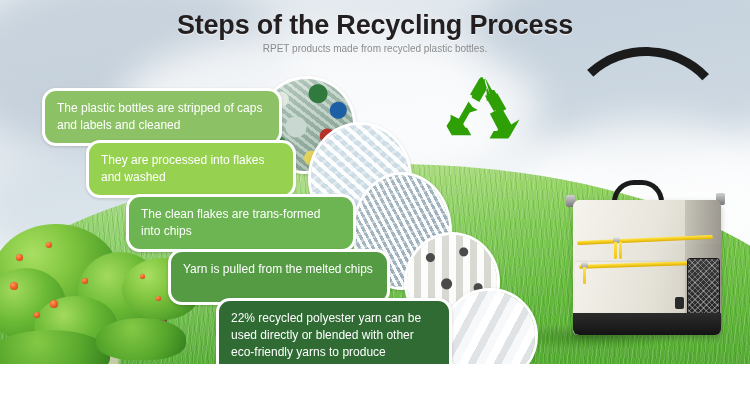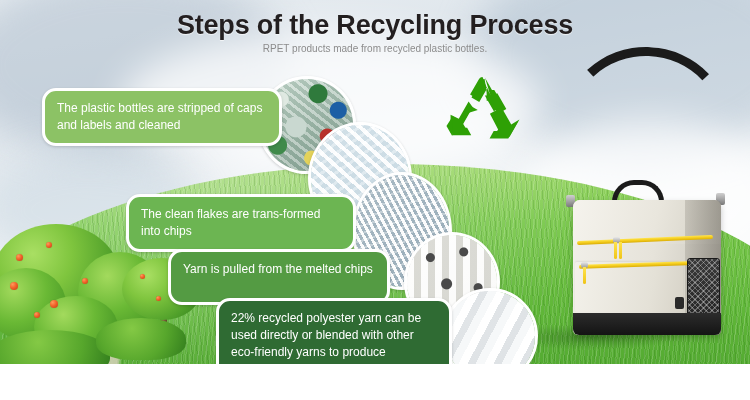--- a/index.html
+++ b/index.html
@@ -347,20 +347,23 @@
       <div class="tex"></div>
     </div>
   <div class="photo ph-fabric" style="left:442px; top:288px; width:96px;  height:96px;  z-index:7;">
       <div class="tex"></div>
     </div>
 
   <div class="step" style="left:42px; top:88px; width:240px; height:58px; background:#8cc265; z-index:8;">
     <span>The plastic bottles are stripped of caps and labels and cleaned</span>
   </div>
 
+  <div class="step" style="left:86px; top:140px; width:210px; height:58px; background:#96d24f; z-index:9;">
+    <span>They are processed into flakes and washed</span>
+  </div>
 
   <div class="step" style="left:126px; top:194px; width:230px; height:58px; background:#6cb552; z-index:10;">
     <span>The clean flakes are trans-formed into chips</span>
   </div>
 
   <div class="step" style="left:168px; top:249px; width:222px; height:56px; background:#549b43; z-index:11;">
     <span>Yarn is pulled from the melted chips</span>
   </div>
 
   <div class="step" style="left:216px; top:298px; width:236px; height:88px; background:#2f6b33; z-index:12;">

